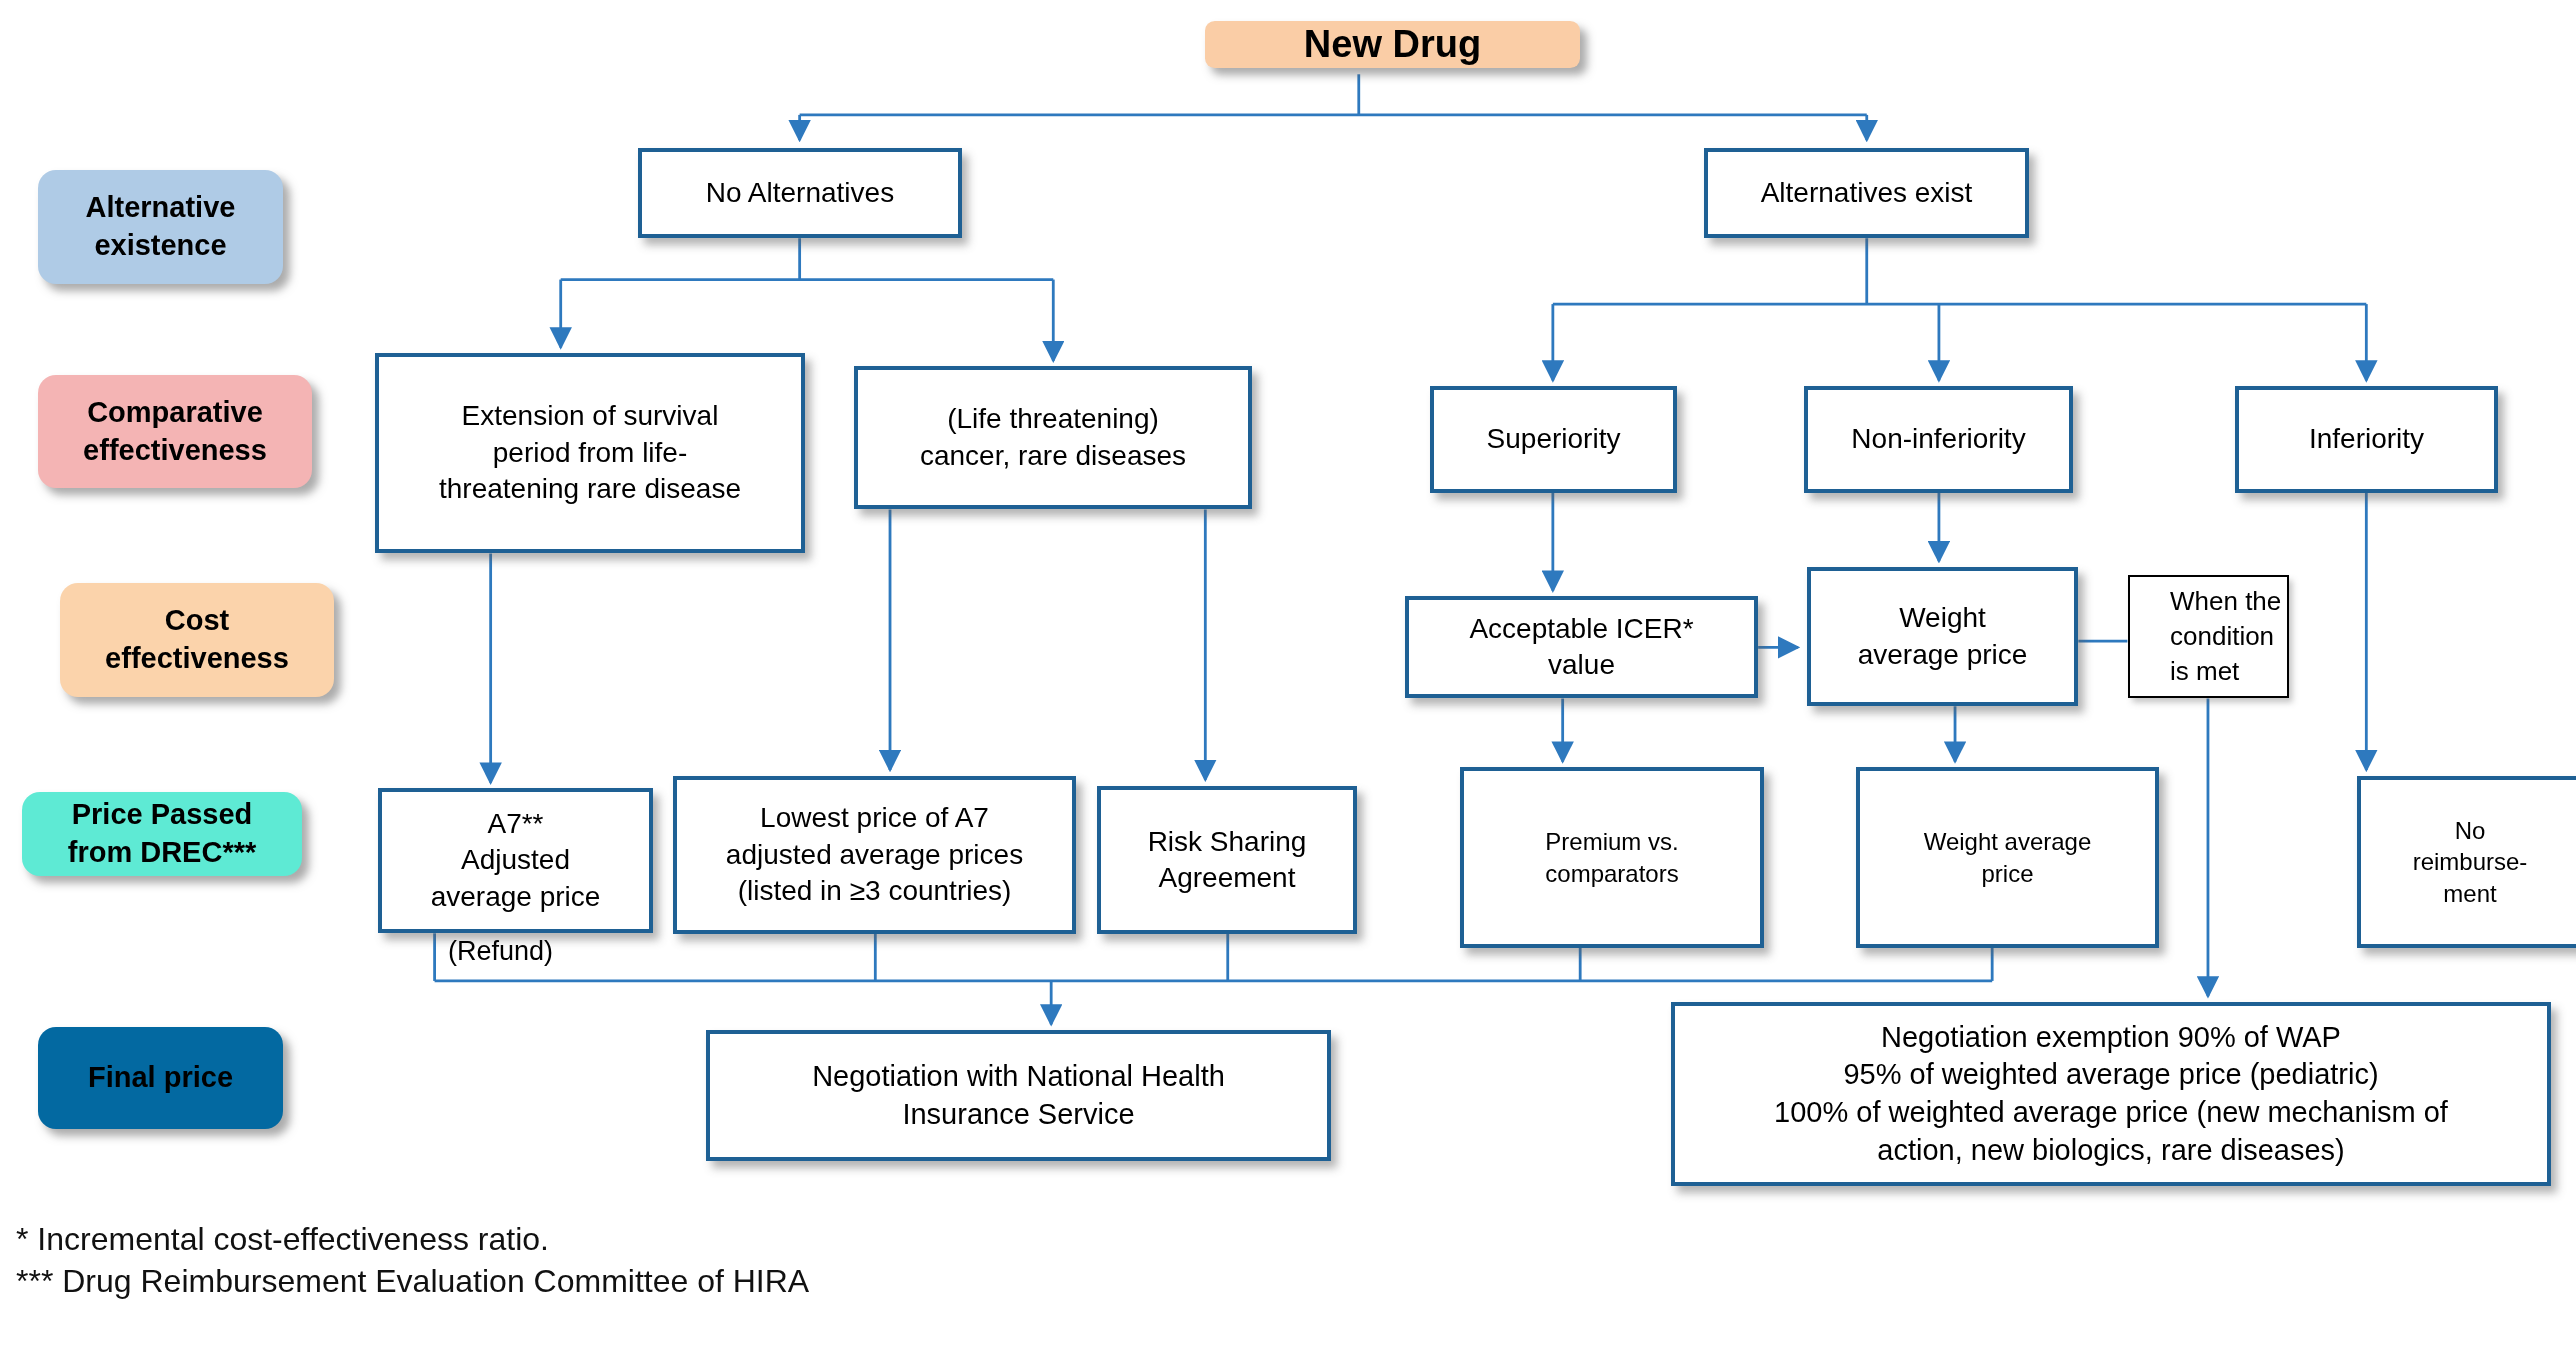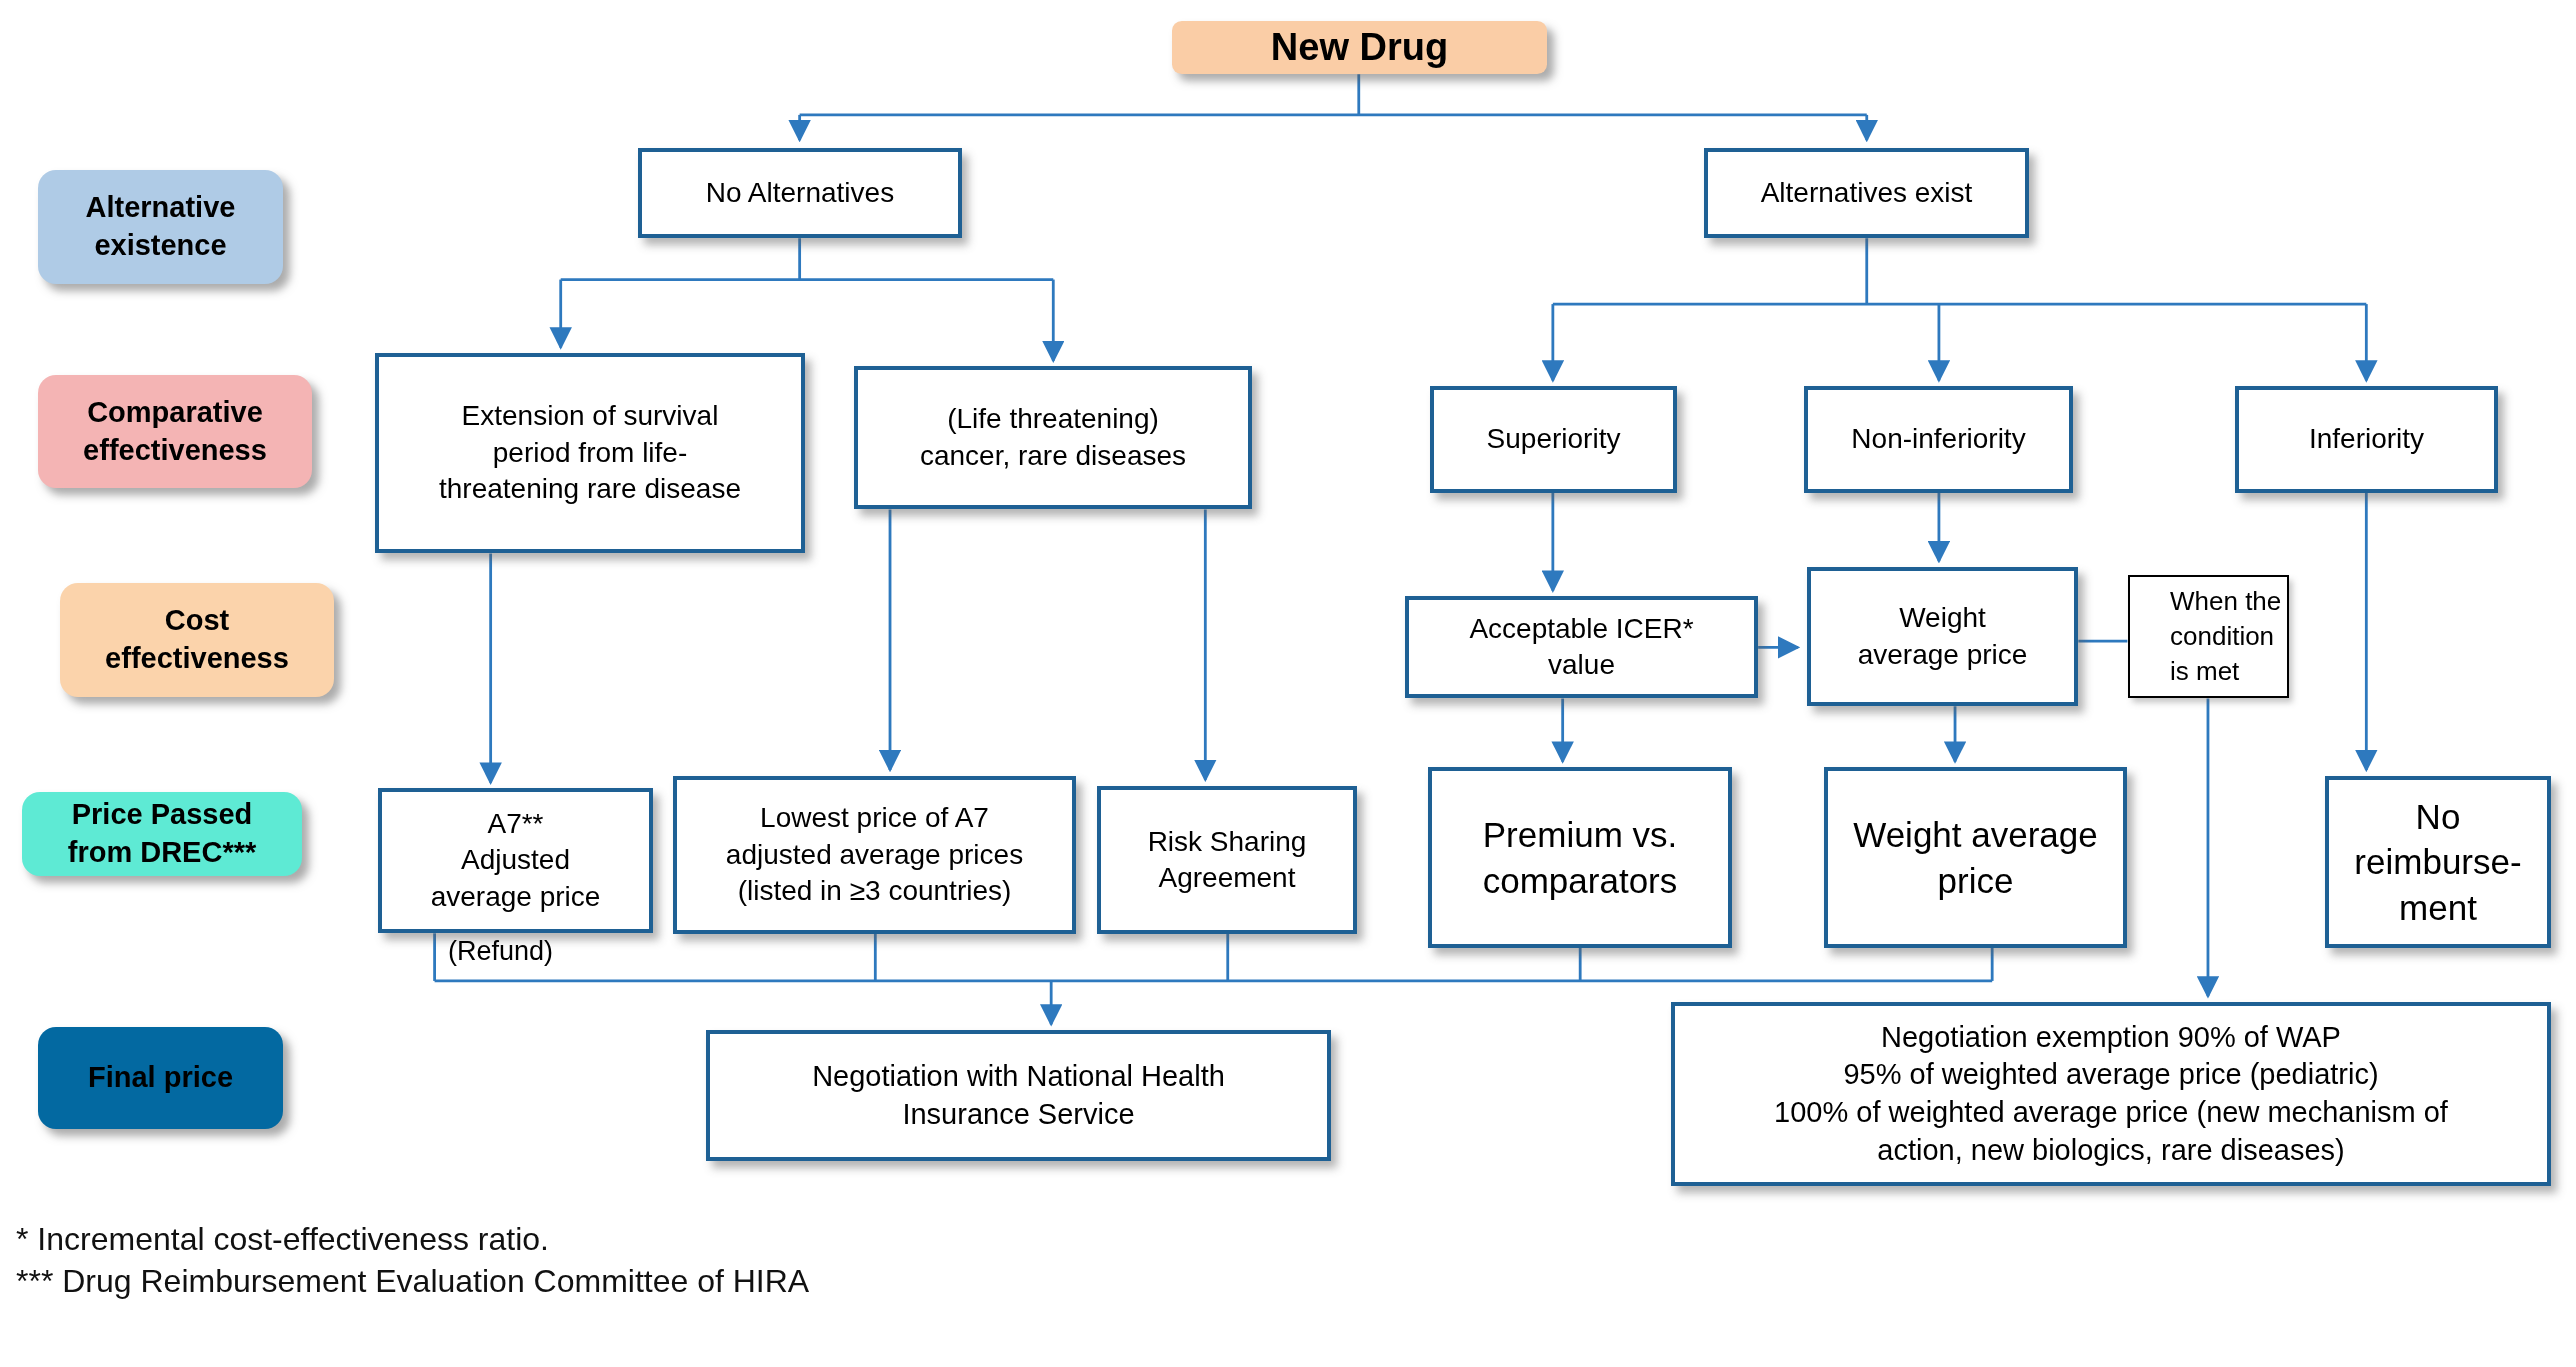--- a/index.html
+++ b/index.html
@@ -7,21 +7,21 @@
     position:relative; width:2576px; height:1367px; background:#ffffff;
     font-family:"Liberation Sans", sans-serif; color:#000; overflow:hidden;
   }
   .node {
     position:absolute; background:#ffffff; border:4.9px solid #1E6094;
     box-shadow:6.3px 7px 8.4px rgba(90,90,90,0.45);
     display:flex; align-items:center; justify-content:center;
     text-align:center; white-space:pre-line; font-size:28px; line-height:1.3;
     box-sizing:border-box;
   }
-  .node.big { font-size:35px; }
+  .node.big { font-size:24px;margin-left:32px; }
   .pill {
     position:absolute; border-radius:18px;
     box-shadow:6.3px 7px 8.4px rgba(90,90,90,0.5);
     display:flex; align-items:center; justify-content:center;
     text-align:center; white-space:pre-line;
     font-size:29px; font-weight:bold; line-height:1.3; box-sizing:border-box;
   }
   .title-pill {
     position:absolute; border-radius:9.8px;
     box-shadow:6.3px 7px 8.4px rgba(90,90,90,0.5);
@@ -89,21 +89,21 @@
       <path d="M620,1332 V1400"></path>
       <path d="M1249,1332 V1400"></path>
       <path d="M1752,1332 V1400"></path>
       <path d="M2255,1353 V1400"></path>
       <path d="M2843,1353 V1400"></path>
       <path d="M620,1400 H2843"></path>
       <path d="M1500,1400 V1462" marker-end="url(#arrow)"></path>
     </g>
   </svg>
 
-  <div class="title-pill" style="left: 1172px; top: 21px; width: 375px; height: 53px; background-color: rgb(250, 205, 166);">New Drug</div>
+  <div class="title-pill" style="left: 1205px; top: 21px; width: 375px; height: 47px; background-color: rgb(250, 205, 166);">New Drug</div>
 
   <div class="pill" style="left: 38px; top: 170px; width: 245px; height: 114px; background-color: rgb(175, 203, 230);">Alternative
 existence</div>
   <div class="pill" style="left: 38px; top: 375px; width: 274px; height: 113px; background-color: rgb(244, 180, 180);">Comparative
 effectiveness</div>
   <div class="pill" style="left: 38px; top: 583px; width: 274px; height: 114px; background-color: rgb(251, 211, 171); margin-left: 22px;">Cost
 effectiveness</div>
   <div class="pill" style="left: 22px; top: 792px; width: 280px; height: 84px; background-color: #5eead4;">Price Passed
 from DREC***</div>
   <div class="pill" style="left: 38px; top: 1027px; width: 245px; height: 102px; background-color: #0369a1;">Final price</div>

